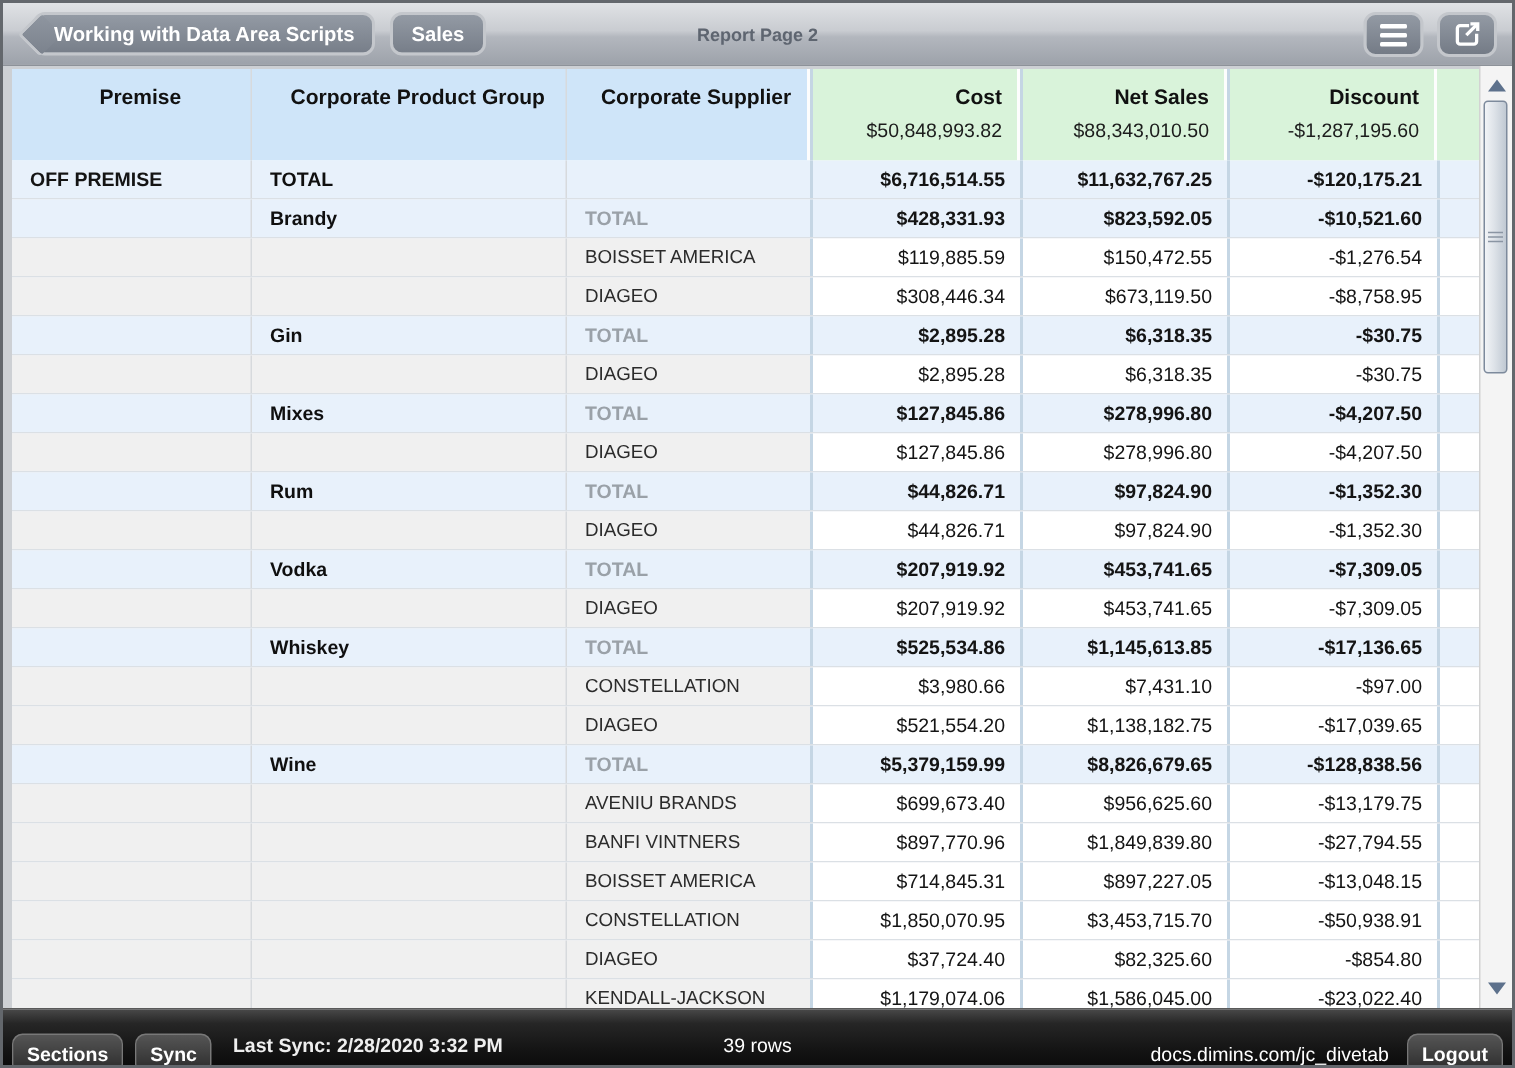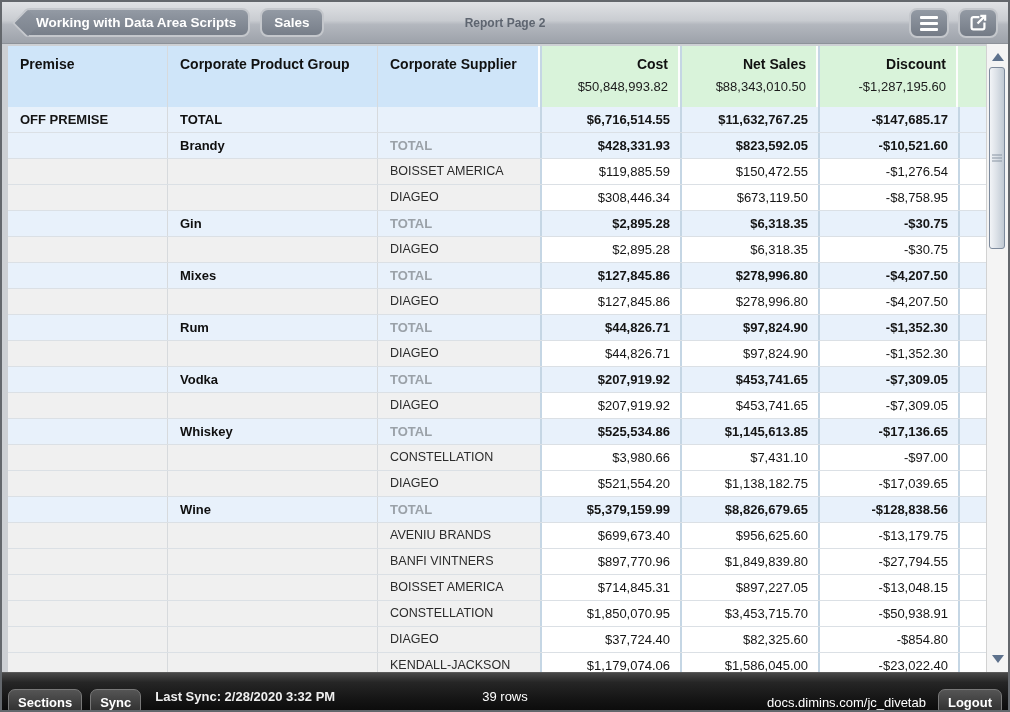--- a/index.html
+++ b/index.html
@@ -41,21 +41,21 @@
     background:linear-gradient(to bottom,#939aa4,#747b86);
     display:flex; align-items:center; justify-content:center; cursor:pointer;
   }
   .hamburger { display:flex; flex-direction:column; gap:3px; }
   .hamburger i { display:block; width:18px; height:3px; background:#fff; border-radius:1px; }
   
   .content { flex:1 1 auto; position:relative; background:#cdd0d4; overflow:hidden; }
   .tablewrap { position:absolute; left:6px; top:2px; width:978px; bottom:0; background:#fff; overflow:hidden; }
   .thead { display:flex; height:61px; }
   .hcell { border-right:2px solid #fdfdfd; padding-left:12px; }
-  .hcell.blue { background:var(--header_blue); }
+  .hcell.blue { background:var(--header_blue);text-align:center; }
   .hcell.green { background:var(--header_green); }
   .htitle { padding-top:10px; font-weight:bold; font-size:14px; color:#111; }
   .htotal { padding-top:7px; font-size:13px; color:#1c1c1c; }
   .num { text-align:right; padding-right:10px; }
   .trow { display:flex; height:26px; line-height:25px; border-bottom:1px solid #dbe0e5; cursor:pointer; }
   .cell { font-size:13px; color:#141414; overflow:hidden; white-space:nowrap; }
   .c0 { width:160px; flex:0 0 160px; padding-left:12px; font-weight:bold; border-right:1px solid #d7dadd; }
   .c1 { width:210px; flex:0 0 210px; padding-left:12px; border-right:1px solid #d7dadd; }
   .c2 { width:162px; flex:0 0 162px; padding-left:12px; }
   .c3 { width:140px; flex:0 0 140px; }
@@ -161,21 +161,21 @@
         </div>
         <div class="hcell green cfill"></div>
       </div>
       <div>
           <div class="trow total">
             <div class="cell c0">OFF PREMISE</div>
             <div class="cell c1 muted">TOTAL</div>
             <div class="cell c2"></div>
             <div class="cell c3">$6,716,514.55</div>
             <div class="cell c4">$11,632,767.25</div>
-            <div class="cell c5">-$147,685.17</div>
+            <div class="cell c5">-$120,175.21</div>
             <div class="cell cfill"></div>
           </div>
           <div class="trow total">
             <div class="cell c0"></div>
             <div class="cell c1">Brandy</div>
             <div class="cell c2 muted">TOTAL</div>
             <div class="cell c3">$428,331.93</div>
             <div class="cell c4">$823,592.05</div>
             <div class="cell c5">-$10,521.60</div>
             <div class="cell cfill"></div>

